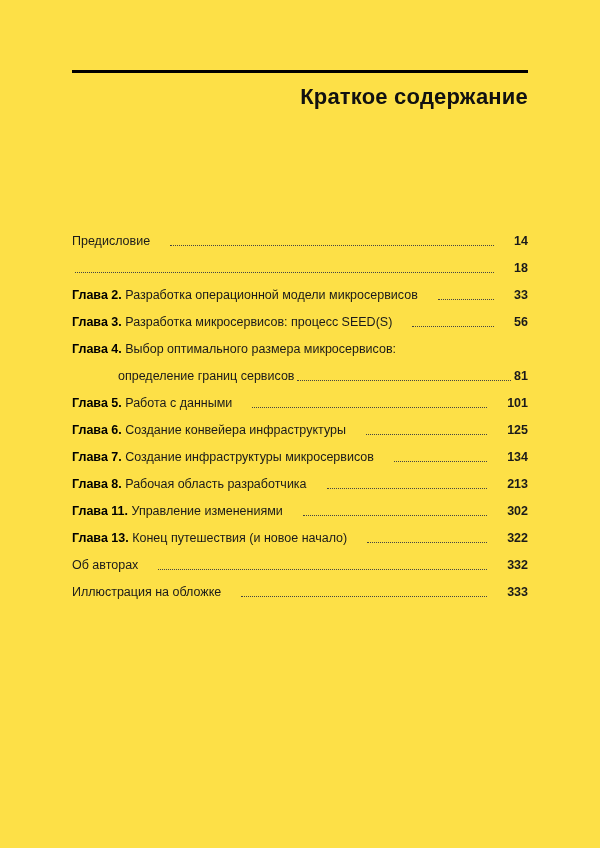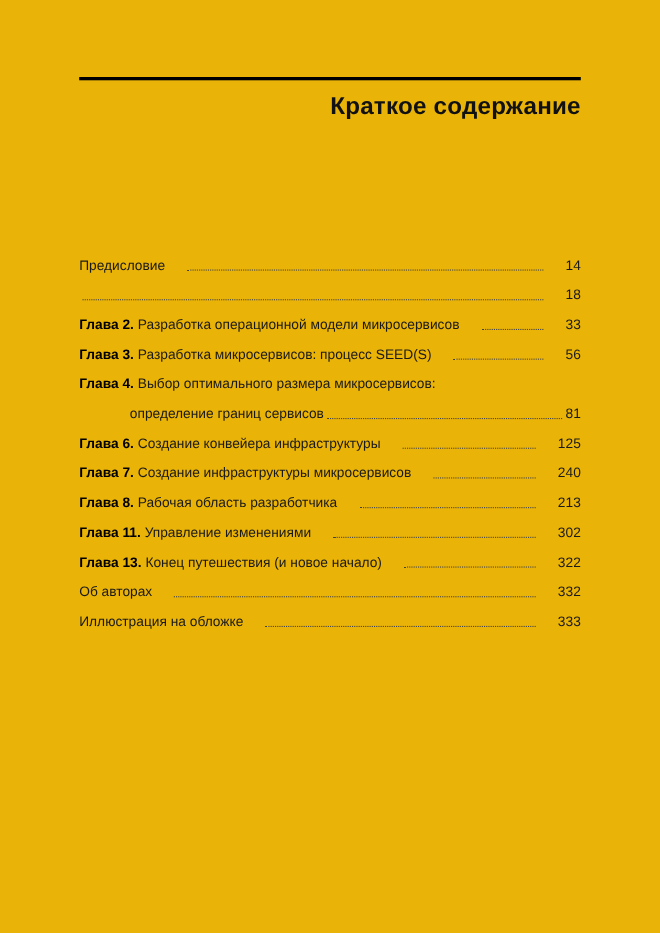--- a/index.html
+++ b/index.html
@@ -8,21 +8,21 @@
     background: #ffffff;
     font-family: "Liberation Sans", sans-serif;
     color: #1a1a1a;
   }
   .page {
     position: relative;
     width: 600px;
     height: 848px;
     box-sizing: border-box;
     padding: 70px 72px 0 72px;
-    background: #eab308;
+    background: #fde047;
     overflow: hidden;
   }
   .top-rule {
     height: 3px;
     background: #000000;
     width: 100%;
   }
   .page-title {
     margin: 11px 0 0 0;
     text-align: right;
@@ -67,21 +67,21 @@
   }
   .dots {
     flex: 1 1 auto;
     min-width: 12px;
     margin: 0 3px 4px 3px;
     align-self: flex-end;
     border-bottom: 1.5px dotted #444444;
   }
   .page-num {
     white-space: nowrap;
-    font-weight: 400;
+    font-weight: 700;
   }
   .cont-indent {
     padding-left: 46px;
   }
 </style>
 </head>
 <body>
 
 <div class="page">
 
@@ -118,31 +118,36 @@
       <div class="entry-row first">
         <span class="entry-label"><b class="chapter-num">Глава 4.</b><span class="entry-text">Выбор оптимального размера микросервисов:</span></span>
       </div>
       <div class="entry-row cont-indent">
         <span class="entry-label entry-text">определение границ сервисов</span>
         <span class="dots"></span>
         <span class="page-num">81</span>
       </div>
     </div>
 
+    <div class="toc-entry">
+      <span class="entry-label"><b class="chapter-num">Глава 5.</b><span class="entry-text">Работа с данными</span></span>
+      <span class="dots"></span>
+      <span class="page-num">101</span>
+    </div>
 
     <div class="toc-entry">
       <span class="entry-label"><b class="chapter-num">Глава 6.</b><span class="entry-text">Создание конвейера инфраструктуры</span></span>
       <span class="dots"></span>
       <span class="page-num">125</span>
     </div>
 
     <div class="toc-entry">
       <span class="entry-label"><b class="chapter-num">Глава 7.</b><span class="entry-text">Создание инфраструктуры микросервисов</span></span>
       <span class="dots"></span>
-      <span class="page-num">240</span>
+      <span class="page-num">134</span>
     </div>
 
     <div class="toc-entry">
       <span class="entry-label"><b class="chapter-num">Глава 8.</b><span class="entry-text">Рабочая область разработчика</span></span>
       <span class="dots"></span>
       <span class="page-num">213</span>
     </div>
 
 
 

